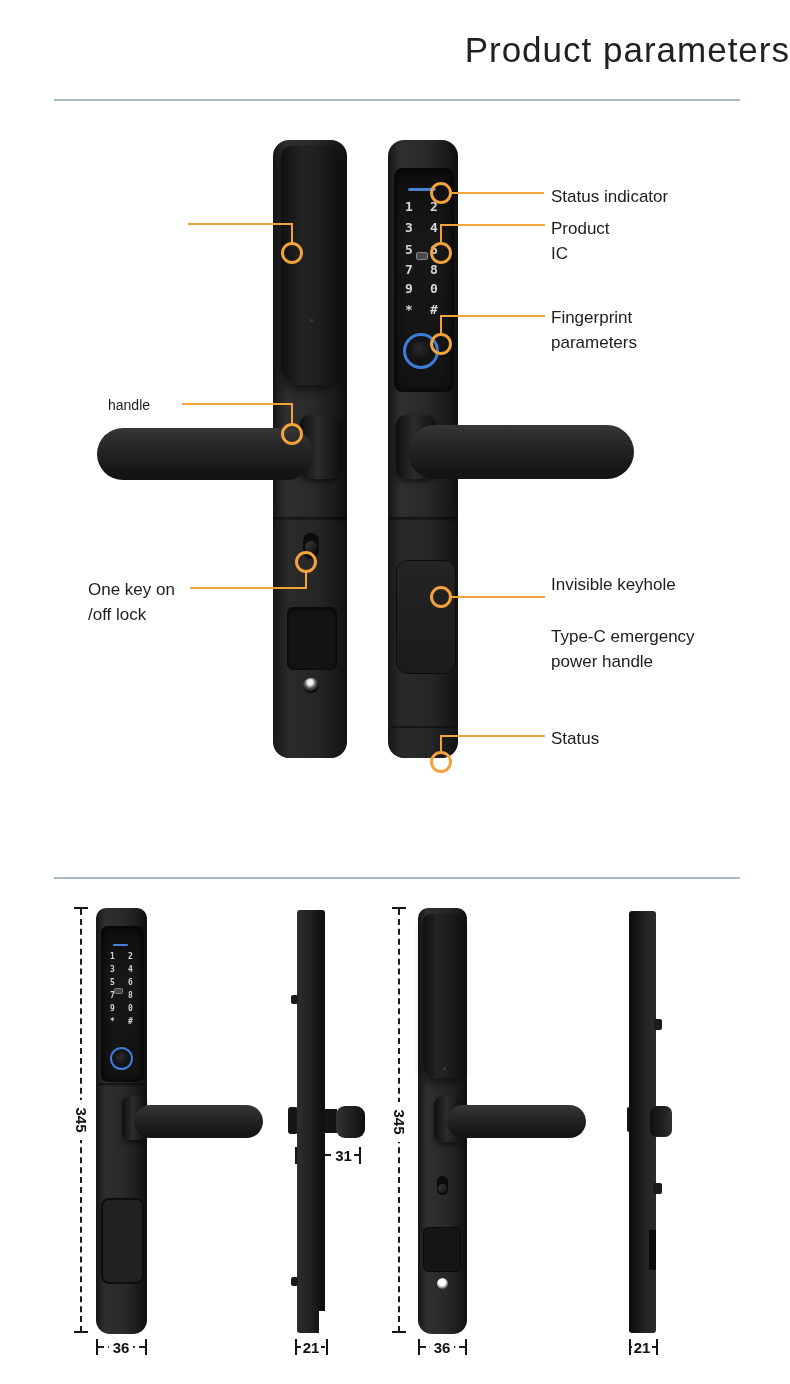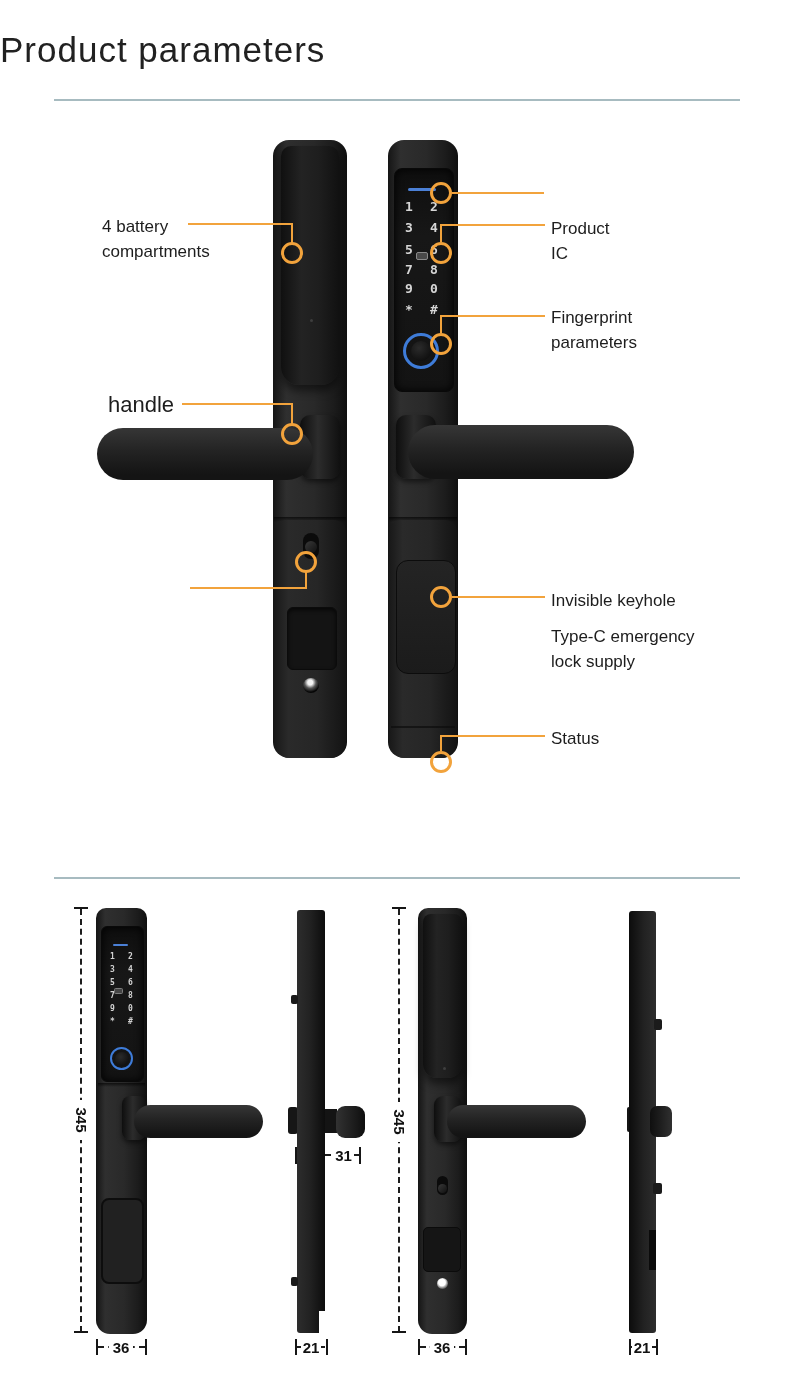--- a/index.html
+++ b/index.html
@@ -1,25 +1,25 @@
 <!DOCTYPE html>
 <html style="--accent: #F2A33C; --indicator_blue: #4B80D6; --ring_blue: #3E7CD9; --divider: #A7BBC0; --text: #1D1D1D;"><head>
 <meta charset="utf-8">
 <style>
   html,body{margin:0;padding:0;background:#fff;}
   #canvas{position:relative;width:790px;height:1384px;background:#fff;overflow:hidden;
           font-family:"Liberation Sans",sans-serif;color:var(--text,#1d1d1d);}
   .abs{position:absolute;}
-  .title{width:790px;text-align:left;font-size:35px;font-weight:400;letter-spacing:1px;color:#212121;}
+  .title{width:790px;text-align:right;font-size:35px;font-weight:400;letter-spacing:1px;color:#212121;}
   .divider{height:2px;background:var(--divider,#a7bbc0);}
   
   .cl{background:var(--accent,#f2a33c);}
   .ring{width:16px;height:16px;border:3px solid var(--accent,#f2a33c);border-radius:50%;background:transparent;}
   .lbl{font-size:17px;line-height:25px;white-space:pre-line;color:#1d1d1d;}
-  .lbl-big{font-size:22px;line-height:26px;color:#1d1d1d;}
+  .lbl-big{font-size:14px;line-height:26px;color:#1d1d1d;}
   
   .body-grad{background:linear-gradient(to right,#151515 0%,#2f2f2f 18%,#292929 55%,#1c1c1c 82%,#0f0f0f 100%);}
   .panel-dark{background:linear-gradient(to right,#101010,#232323 35%,#1e1e1e 65%,#111 100%);box-shadow:0 6px 9px rgba(0,0,0,.5);}
   .kp-panel{background:linear-gradient(to bottom,#0e0e0e,#171717 30%,#131313);border:1px solid #090909;box-shadow:inset 0 0 8px #000;}
   .cover{background:linear-gradient(to right,#181818,#2a2a2a 20%,#262626 60%,#131313 100%);}
   .bar{background:linear-gradient(to bottom,#363636,#232323 45%,#141414 90%);border-radius:27px;}
   .hub{background:linear-gradient(to right,#0e0e0e,#2c2c2c 45%,#101010);border-radius:10px;box-shadow:0 3px 5px rgba(0,0,0,.5);}
   .slabL{background:linear-gradient(to right,#2d2d2d,#222 45%,#161616 75%,#0d0d0d);border-radius:3px;}
   .slabR{background:linear-gradient(to left,#2d2d2d,#222 45%,#141414 80%,#0c0c0c);border-radius:3px;}
   .seam{background:linear-gradient(to bottom,rgba(0,0,0,.65),rgba(0,0,0,0));}
@@ -90,56 +90,57 @@
   <div class="abs" style="left:416px;top:252px;width:10px;height:6px;border-radius:2px;border:1px solid #8a8a8a;background:#4a4a4a;"></div>
   <div class="abs fp-ring" style="left:403px;top:333px;width:30px;height:30px;"></div>
   <div class="abs fp-in" style="left:411px;top:341px;width:20px;height:20px;"></div>
   <div class="abs hub" style="left:396px;top:415px;width:40px;height:64px;"></div>
   <div class="abs bar" style="left:408px;top:425px;width:226px;height:54px;"></div>
   <div class="abs seam" style="left:389px;top:517px;width:68px;height:5px;"></div>
   <div class="abs cover" style="left:389px;top:520px;width:68px;height:238px;border-radius:12px 12px 16px 16px;"></div>
   <div class="abs" style="left:396px;top:560px;width:58px;height:112px;border-radius:12px;background:linear-gradient(to bottom,#242424,#1b1b1b);border:1px solid #0c0c0c;"></div>
   <div class="abs" style="left:391px;top:726px;width:64px;height:2px;background:#0d0d0d;opacity:.7;"></div>
 
-  <div class="abs lbl" style="left:102px;top:214px;width:170px;">4 battery
-compartments</div>
   <div class="abs cl" style="left:188px;top:223px;width:105px;height:2px;"></div>
   <div class="abs cl" style="left:291px;top:223px;width:2px;height:21px;"></div>
   <div class="abs ring" style="left:281px;top:242px;"></div>
 
   <div class="abs lbl-big" style="left:108px;top:392px;">handle</div>
   <div class="abs cl" style="left:182px;top:403px;width:110px;height:2px;"></div>
   <div class="abs cl" style="left:291px;top:403px;width:2px;height:22px;"></div>
   <div class="abs ring" style="left:281px;top:423px;"></div>
 
+  <div class="abs lbl" style="left:88px;top:577px;width:150px;">One key on
+/off lock</div>
   <div class="abs cl" style="left:190px;top:587px;width:117px;height:2px;"></div>
   <div class="abs cl" style="left:305px;top:572px;width:2px;height:17px;"></div>
   <div class="abs ring" style="left:295px;top:551px;"></div>
 
   <div class="abs ring" style="left:430px;top:182px;"></div>
   <div class="abs cl" style="left:452px;top:192px;width:92px;height:2px;"></div>
+  <div class="abs lbl" style="left:551px;top:184px;width:180px;">Status indicator</div>
 
   <div class="abs lbl" style="left:551px;top:216px;width:140px;">Product
 IC</div>
   <div class="abs cl" style="left:441px;top:224px;width:104px;height:2px;"></div>
   <div class="abs cl" style="left:440px;top:224px;width:2px;height:18px;"></div>
   <div class="abs ring" style="left:430px;top:242px;"></div>
 
   <div class="abs lbl" style="left:551px;top:305px;width:140px;">Fingerprint
 parameters</div>
   <div class="abs cl" style="left:441px;top:315px;width:104px;height:2px;"></div>
   <div class="abs cl" style="left:440px;top:315px;width:2px;height:18px;"></div>
   <div class="abs ring" style="left:430px;top:333px;"></div>
 
   <div class="abs ring" style="left:430px;top:586px;"></div>
   <div class="abs cl" style="left:452px;top:596px;width:93px;height:2px;"></div>
-  <div class="abs lbl" style="left:551px;top:588px;width:190px;">Invisible keyhole</div>
+  <div class="abs lbl" style="left:551px;top:572px;width:190px;">Invisible keyhole</div>
 
   <div class="abs lbl" style="left:551px;top:624px;width:190px;">Type-C emergency
-lock supply</div>
+power handle</div>
 
   <div class="abs lbl" style="left:551px;top:726px;width:120px;">Status</div>
   <div class="abs cl" style="left:441px;top:735px;width:104px;height:2px;"></div>
   <div class="abs cl" style="left:440px;top:735px;width:2px;height:16px;"></div>
   <div class="abs ring" style="left:430px;top:751px;"></div>
 
   <div class="abs divider" style="left:54px;top:877px;width:686px;"></div>
 
   <div class="abs body-grad" style="left:96px;top:908px;width:51px;height:426px;border-radius:10px 10px 14px 14px;"></div>
   <div class="abs kp-panel" style="left:101px;top:926px;width:41px;height:154px;border-radius:6px;"></div>

